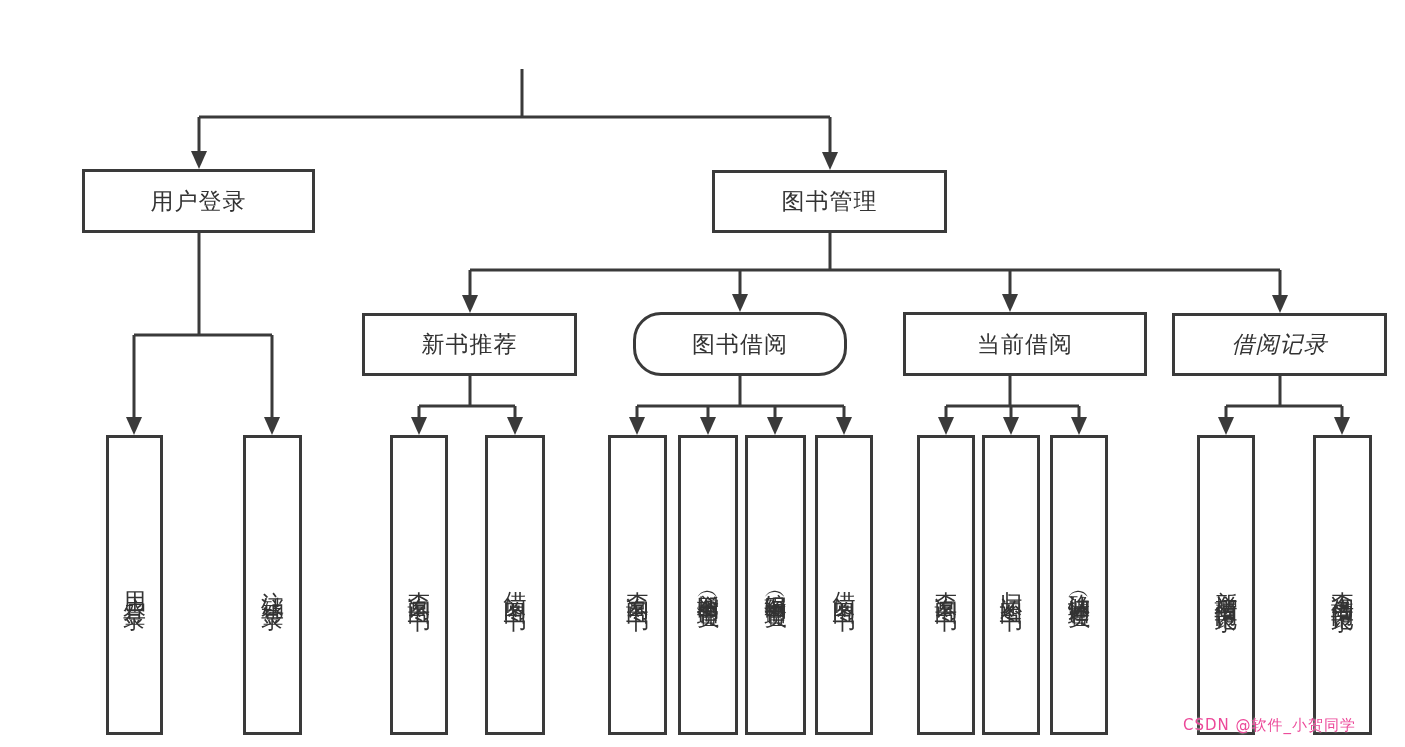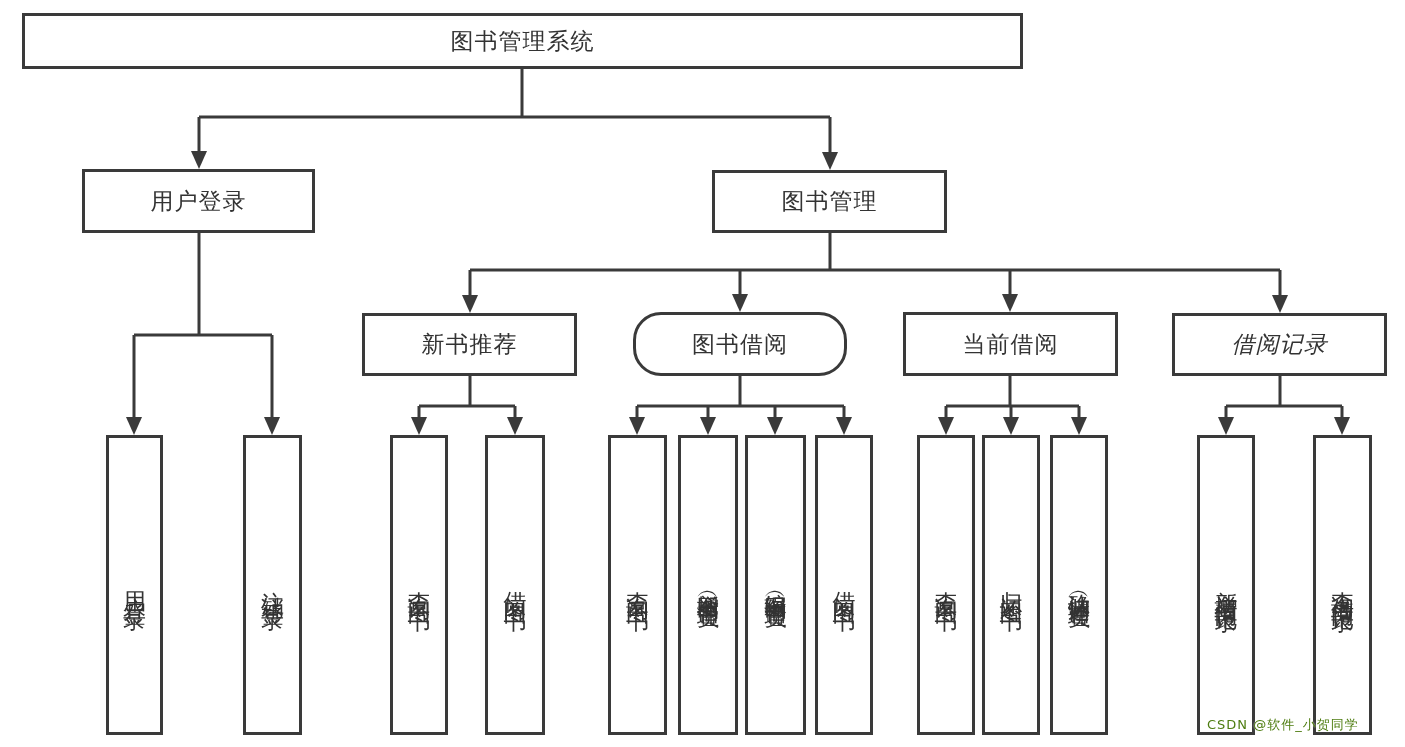--- a/index.html
+++ b/index.html
@@ -34,26 +34,25 @@
     writing-mode: vertical-rl;
     text-orientation: mixed;
     letter-spacing: 6px;
     line-height: 1;
     white-space: nowrap;
   }
   #watermark {
     position: absolute;
     left: 1183px;
     top: 716px;
-    font-size: 13px;
-    color: #4d7c0f;
+    font-size: 15px;
+    color: #ec4899;
     letter-spacing: 1px;
     white-space: nowrap;
     text-shadow: 0 0 2px #ffffff;
-    margin-left: 24px;
   }
 </style>
 </head>
 <body>
 
 <div id="canvas">
 
   <svg id="connector-layer" viewBox="0 0 1405 747" xmlns="http://www.w3.org/2000/svg">
     <g stroke="#3a3a3a" stroke-width="3" fill="none">
 
@@ -87,38 +86,35 @@
       <polygon points="767,417 783,417 775,435"></polygon>
       <polygon points="836,417 852,417 844,435"></polygon>
       <polygon points="938,417 954,417 946,435"></polygon>
       <polygon points="1003,417 1019,417 1011,435"></polygon>
       <polygon points="1071,417 1087,417 1079,435"></polygon>
       <polygon points="1218,417 1234,417 1226,435"></polygon>
       <polygon points="1334,417 1350,417 1342,435"></polygon>
     </g>
   </svg>
 
-  <div class="node hnode" style="left:22px; top:13px; width:1001px; height:56px;">
-    <span>图书管理系统</span>
-  </div>
 
   <div class="node hnode" style="left:82px; top:169px; width:233px; height:64px;">
     <span>用户登录</span>
   </div>
   <div class="node hnode" style="left:362px; top:313px; width:215px; height:63px;">
     <span>新书推荐</span>
   </div>
 
   <div class="node hnode" style="left:712px; top:170px; width:235px; height:63px;">
     <span>图书管理</span>
   </div>
   <div class="node hnode" style="left:633px; top:312px; width:214px; height:64px;border-radius:28px;">
     <span>图书借阅</span>
   </div>
-  <div class="node hnode" style="left:903px; top:312px; width:215px; height:64px;">
+  <div class="node hnode" style="left:903px; top:312px; width:244px; height:64px;">
     <span>当前借阅</span>
   </div>
   <div class="node hnode" style="left:1172px; top:313px; width:215px; height:63px;font-style:italic;">
     <span>借阅记录</span>
   </div>
 
   <div class="node vnode" style="left:106px; top:435px; width:57px; height:300px;">
     <span class="vtext">用户登录</span>
   </div>
   <div class="node vnode" style="left:243px; top:435px; width:59px; height:300px;">

